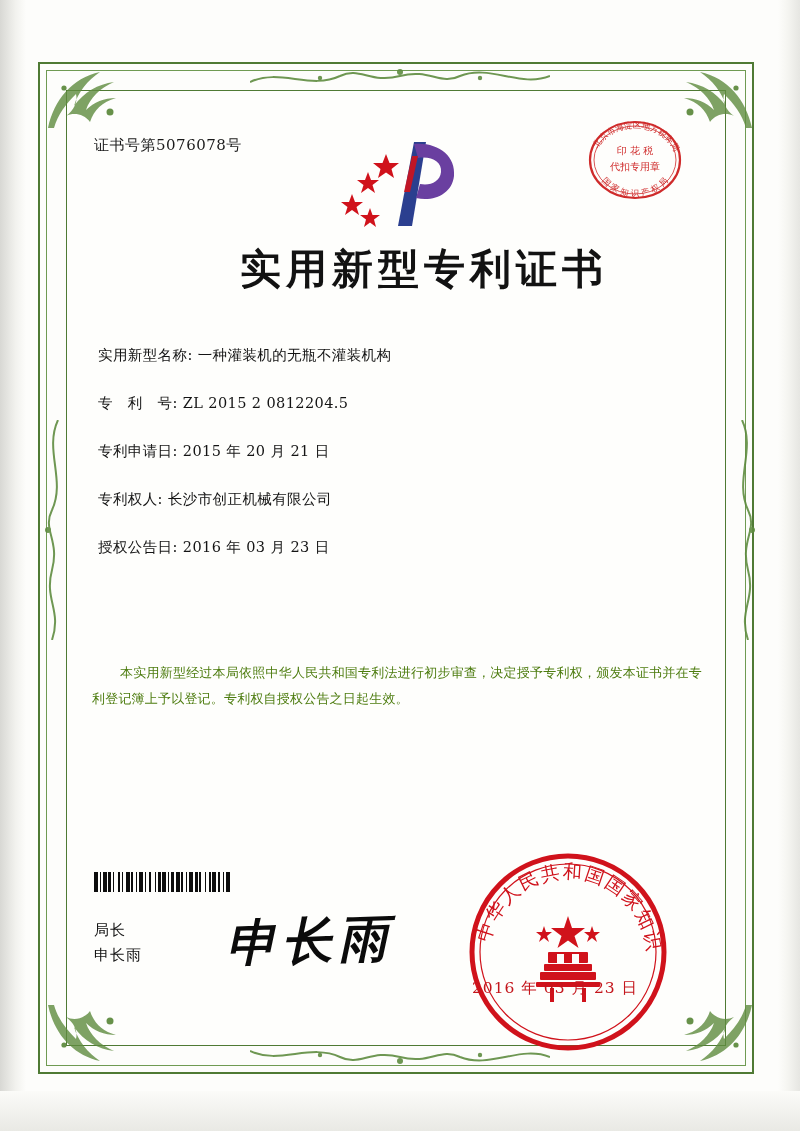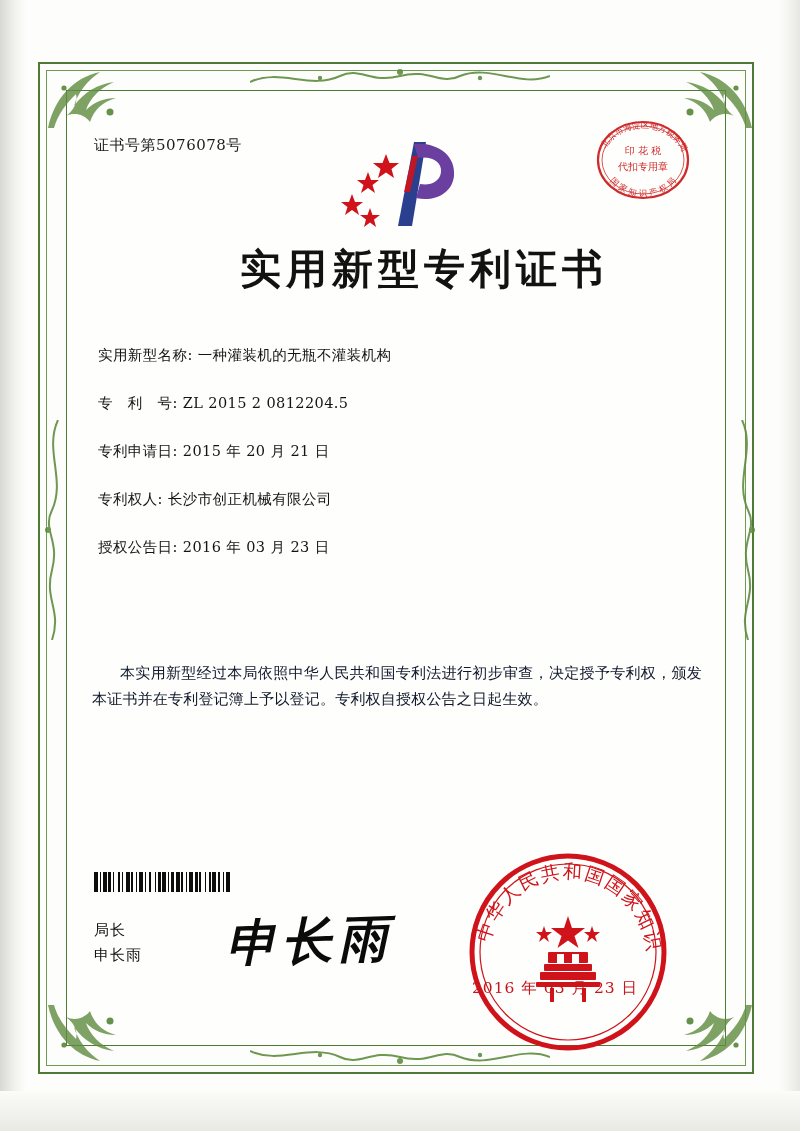--- a/index.html
+++ b/index.html
@@ -121,21 +121,21 @@
     position: absolute;
     left: 268px;
     top: 42px;
     width: 130px;
     height: 106px;
   }
 
   
   .tax-stamp {
     position: absolute;
-    right: 28px;
+    right: 36px;
     top: 24px;
     width: 110px;
     height: 92px;
   }
   .tax-stamp svg { display: block; }
 
   .title {
     position: absolute;
     left: 0;
     top: 152px;
@@ -169,24 +169,24 @@
     display: inline-block;
   }
 
   .paragraphs {
     position: absolute;
     left: 26px;
     top: 570px;
     width: 610px;
   }
   .para {
-    font-size: 15px;
+    font-size: 13px;
     line-height: 26px;
     text-indent: 28px;
-    color: #0f172a;
+    color: #4d7c0f;
     margin-bottom: 2px;
     letter-spacing: 0.2px;
     text-align: justify;
   }
 
   
   .barcode {
     position: absolute;
     left: 28px;
     top: 782px;

